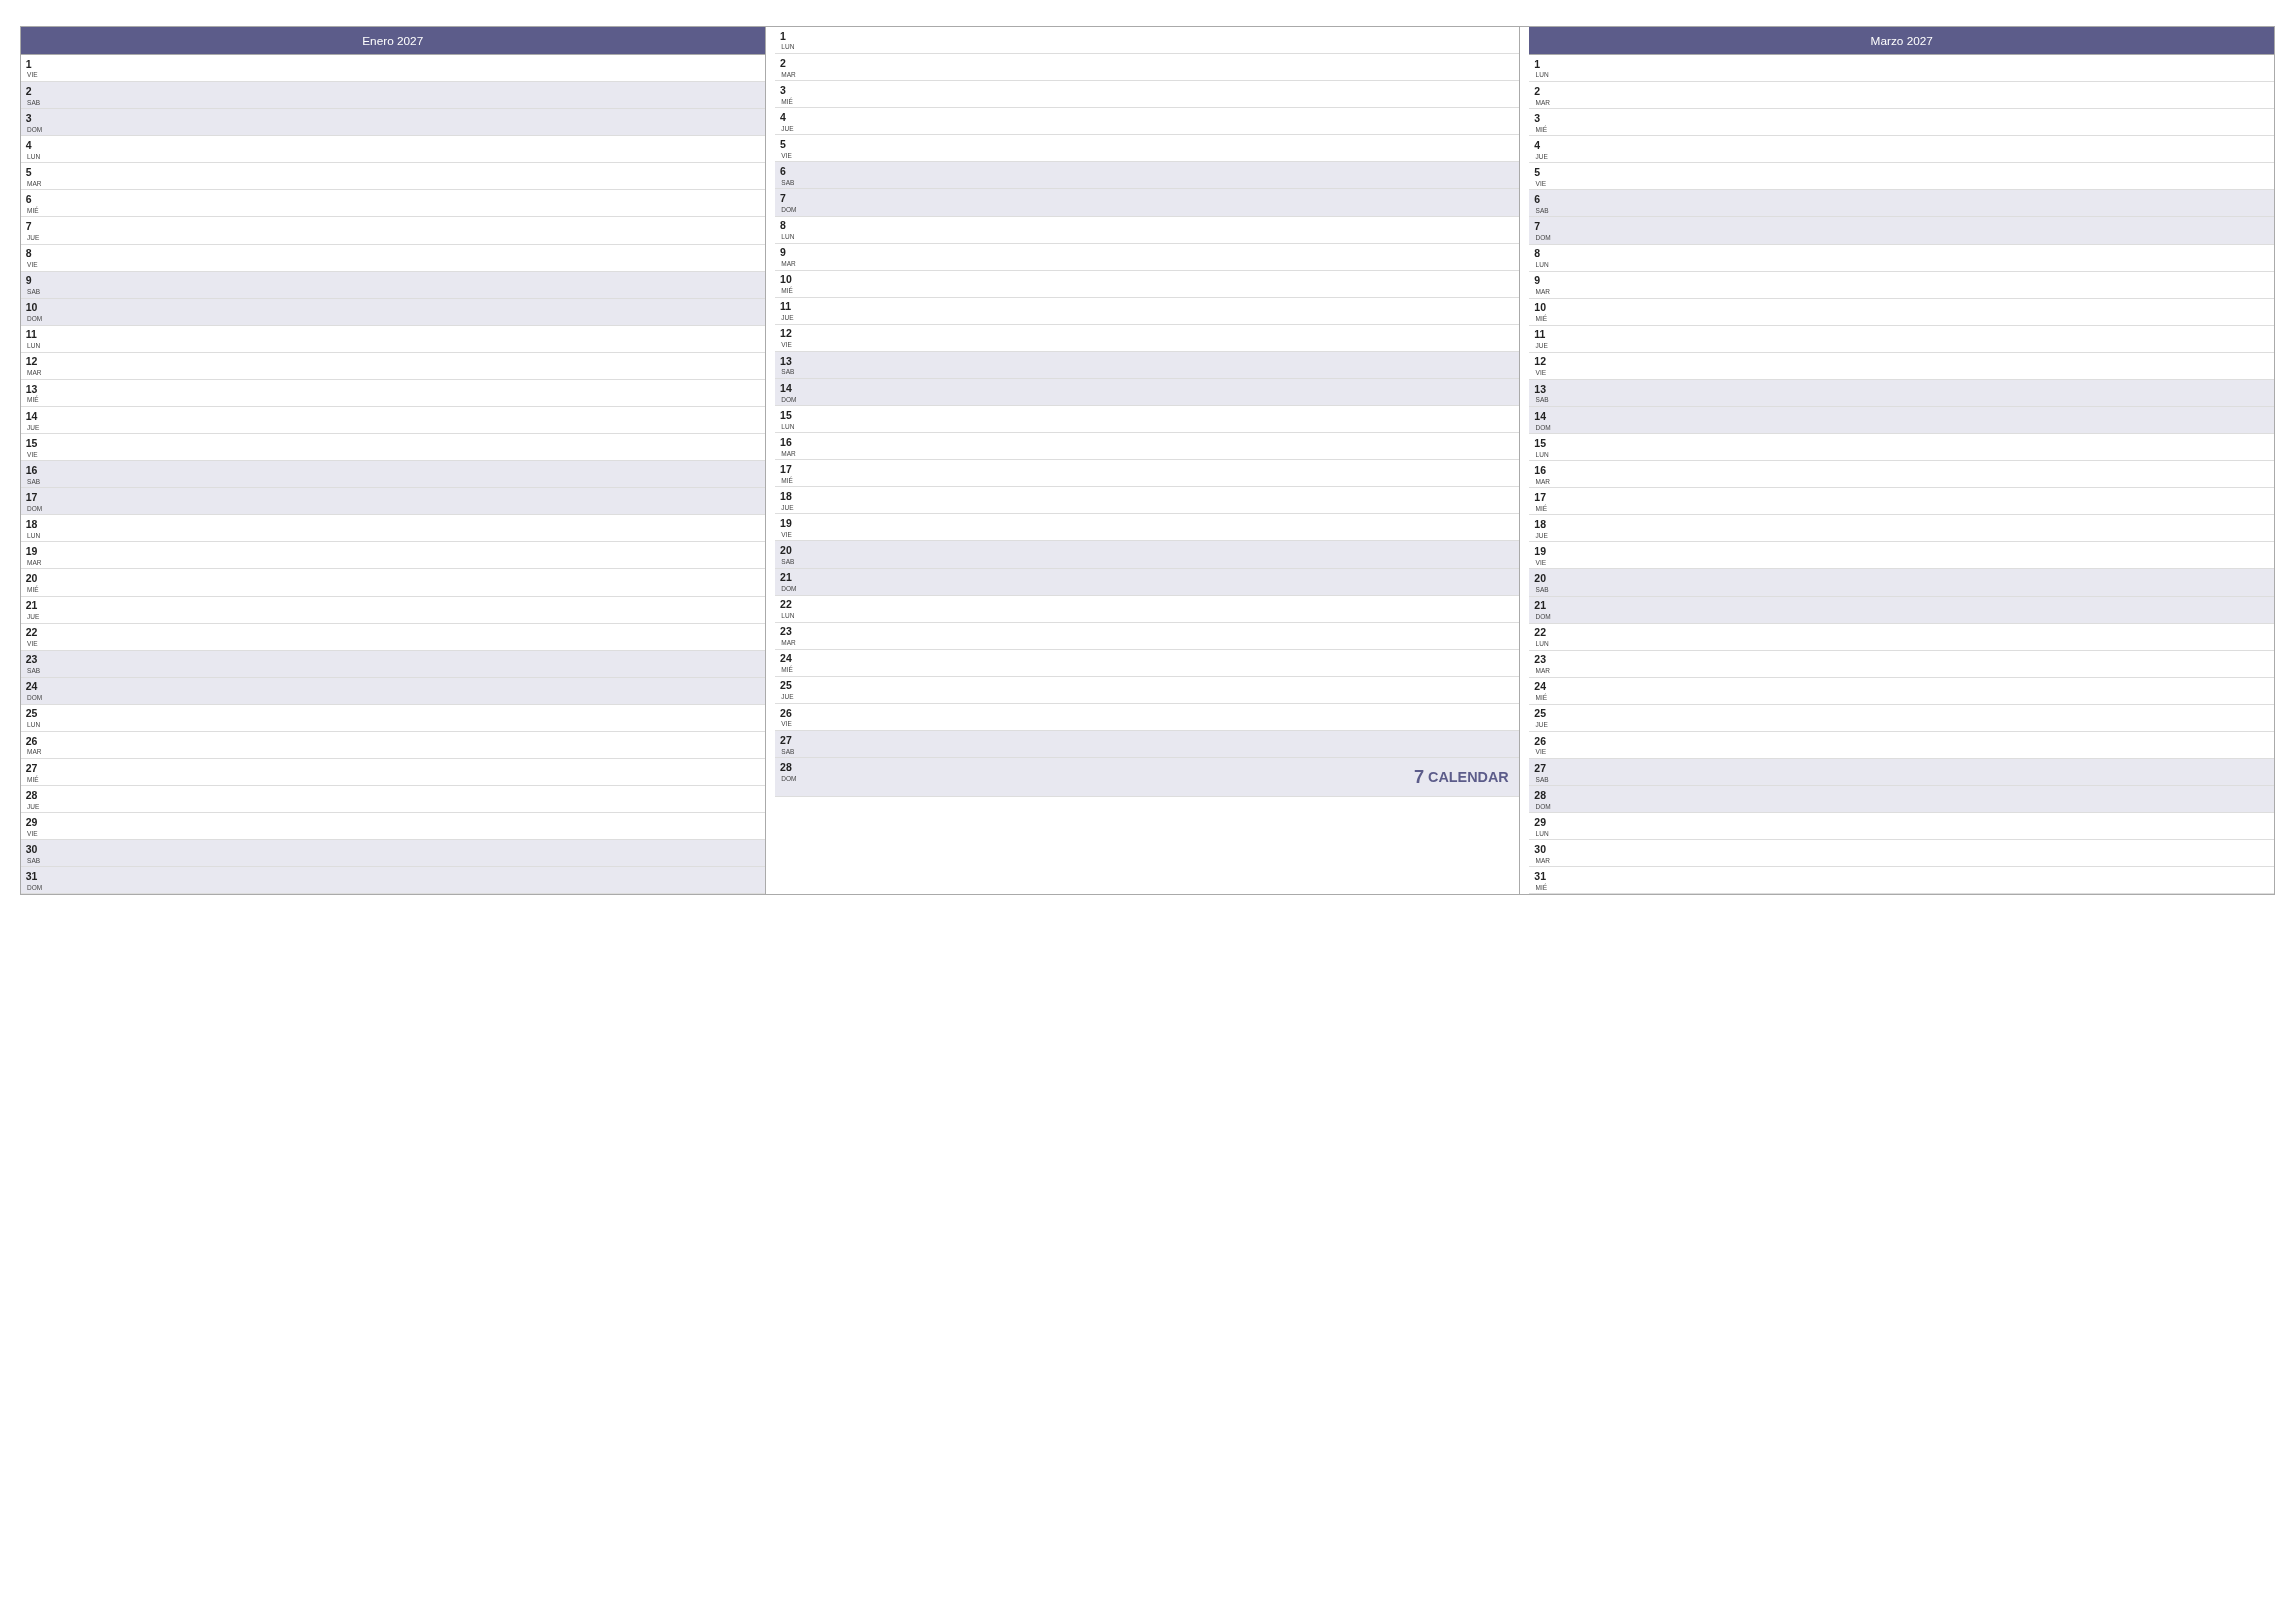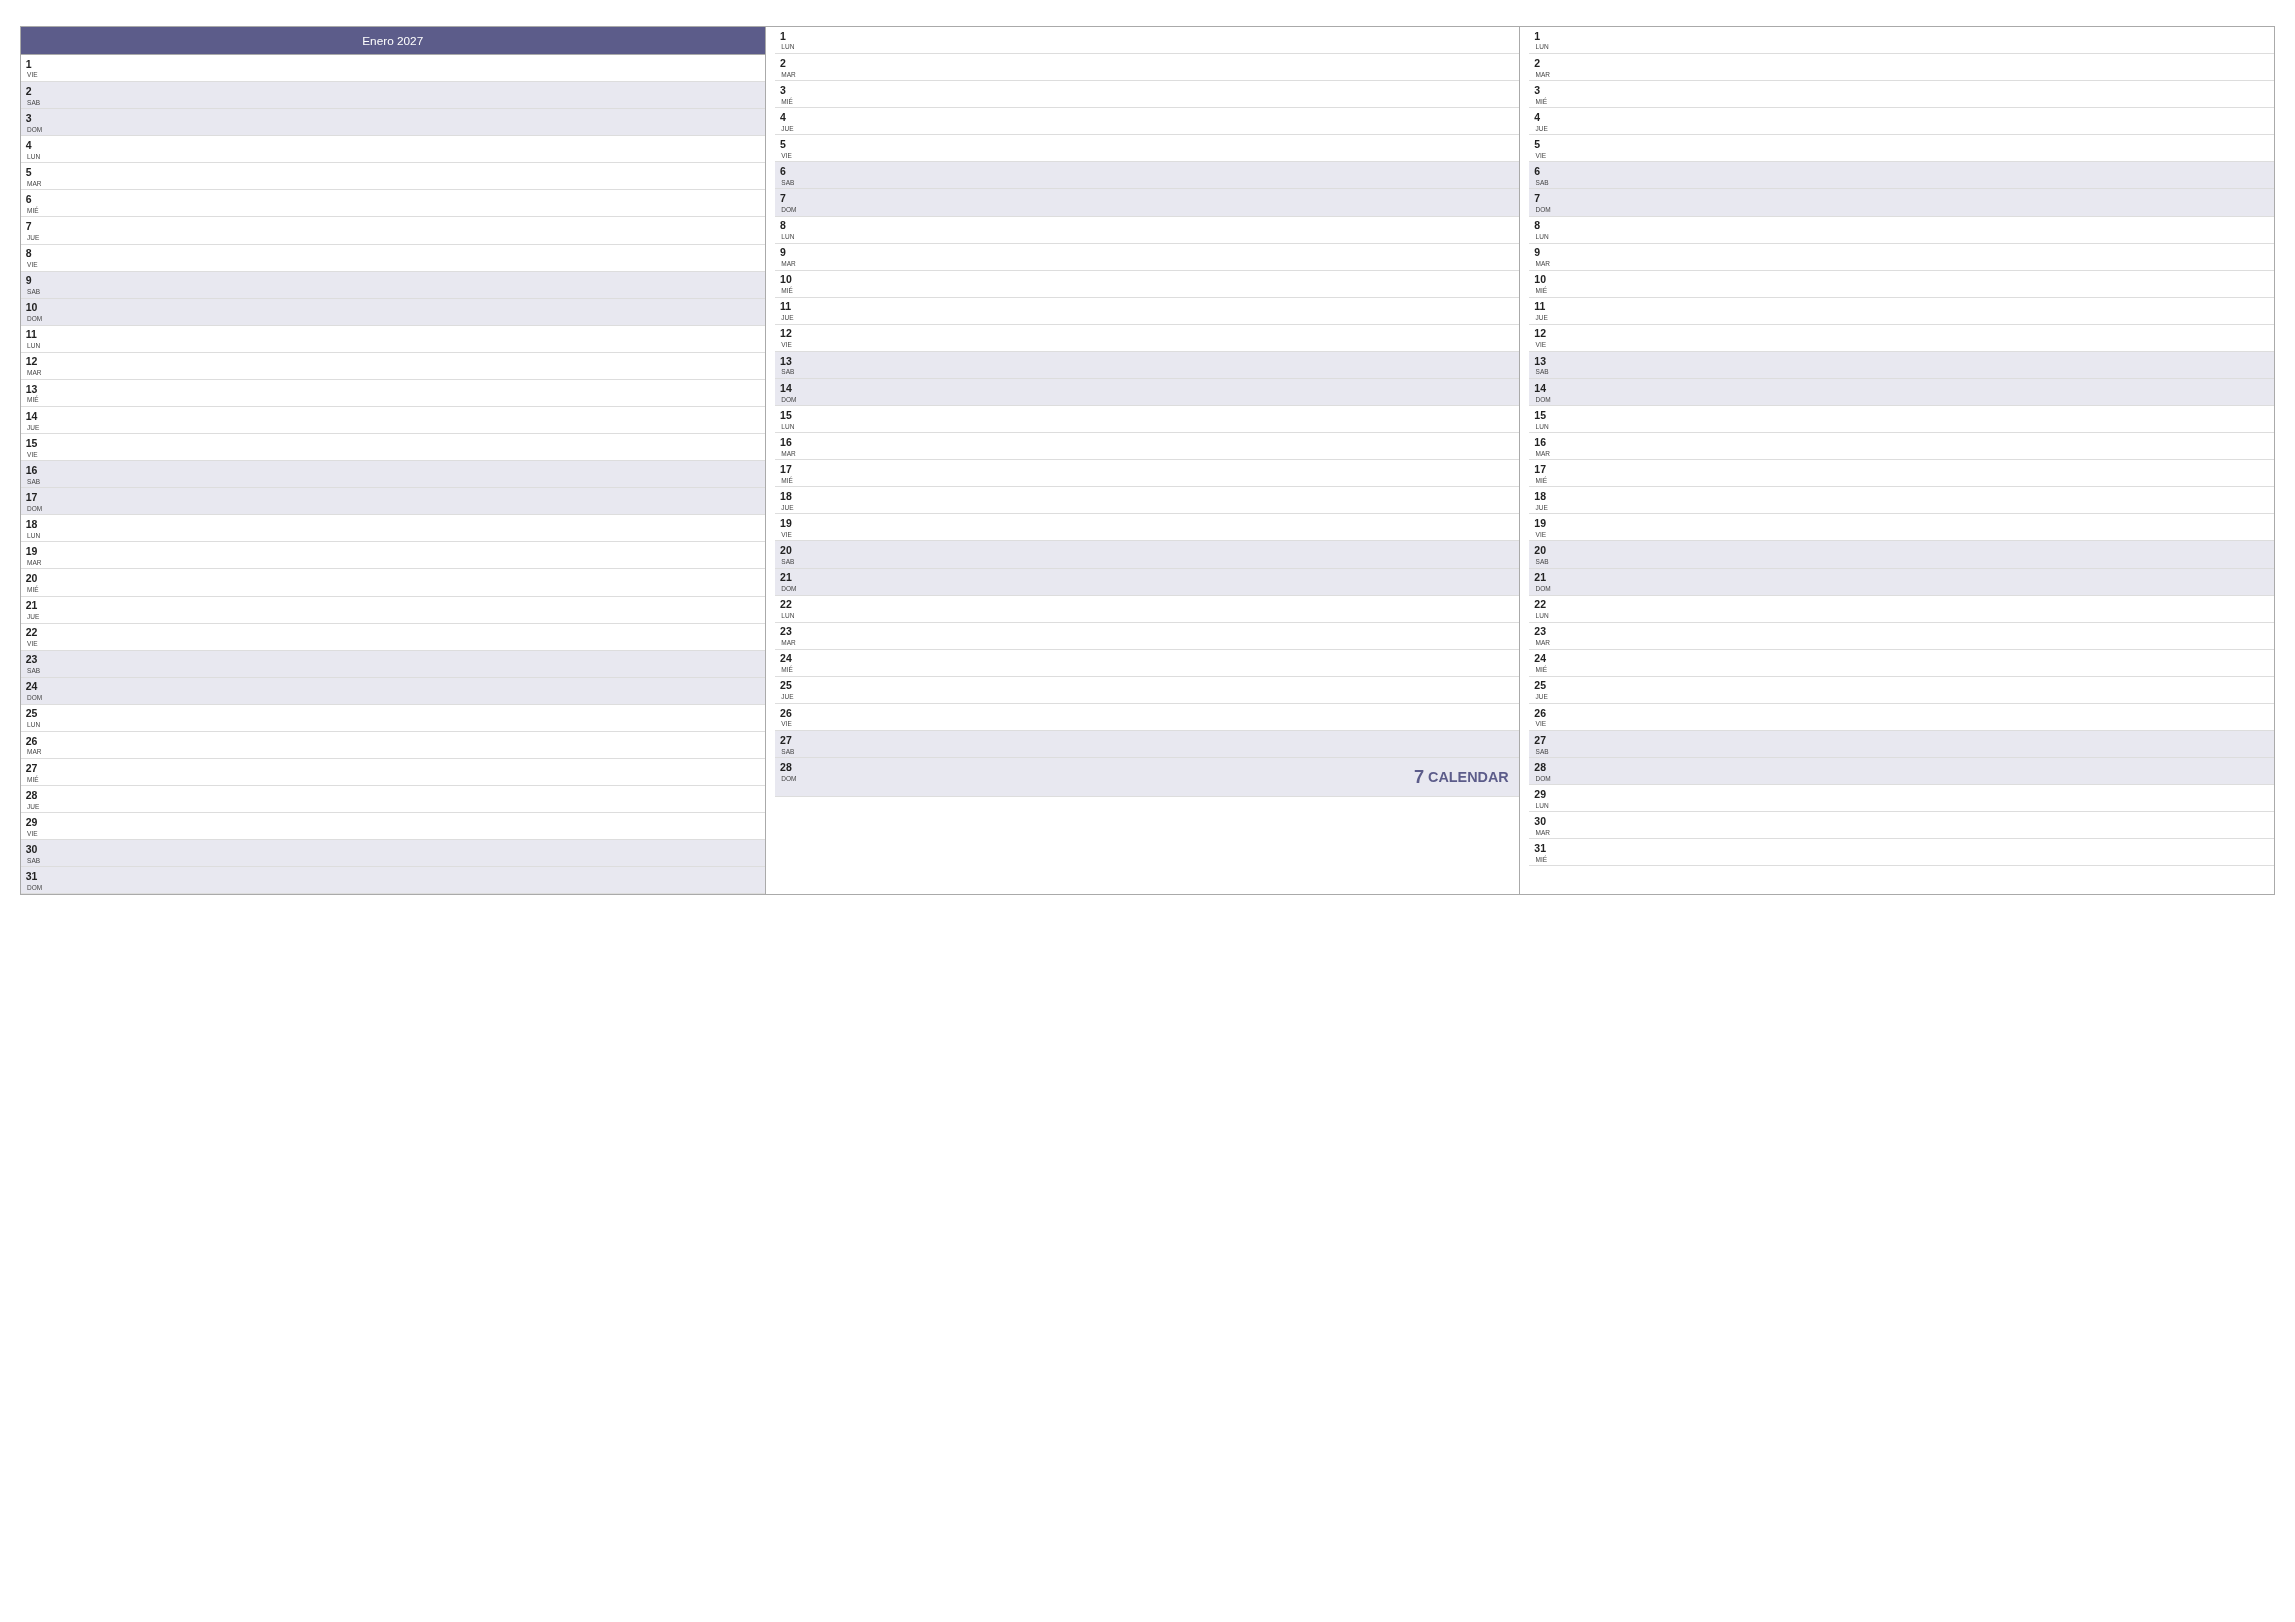--- a/index.html
+++ b/index.html
@@ -454,20 +454,21 @@
           <div class="day-number">28</div>
           <div class="day-name">DOM</div>
         </div>
         <div class="calendar-watermark" style="margin-left: auto;">
           <span class="watermark-icon">7</span>
           <span>CALENDAR</span>
         </div>
       </div>
     </div>
     <div class="month-col">
+      <div class="month-header">Marzo 2027</div>
       <div class="day-row weekday">
         <div class="day-info">
           <div class="day-number">1</div>
           <div class="day-name">LUN</div>
         </div>
       </div>
       <div class="day-row weekday">
         <div class="day-info">
           <div class="day-number">2</div>
           <div class="day-name">MAR</div>

